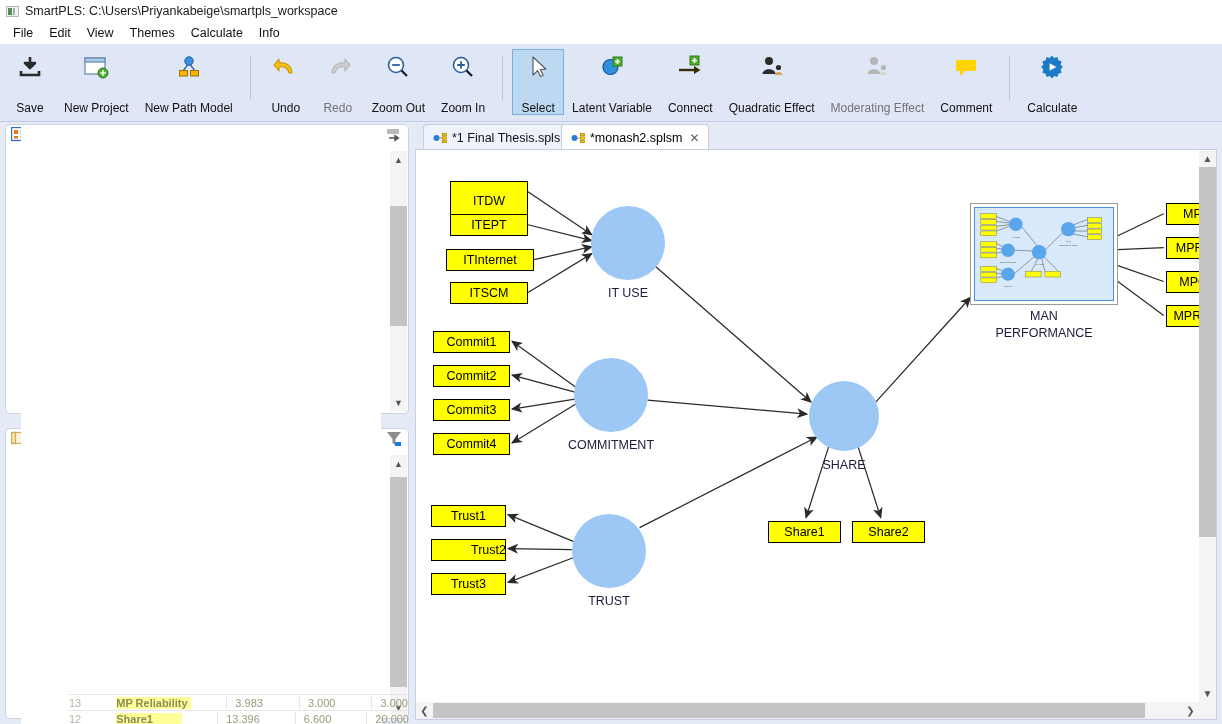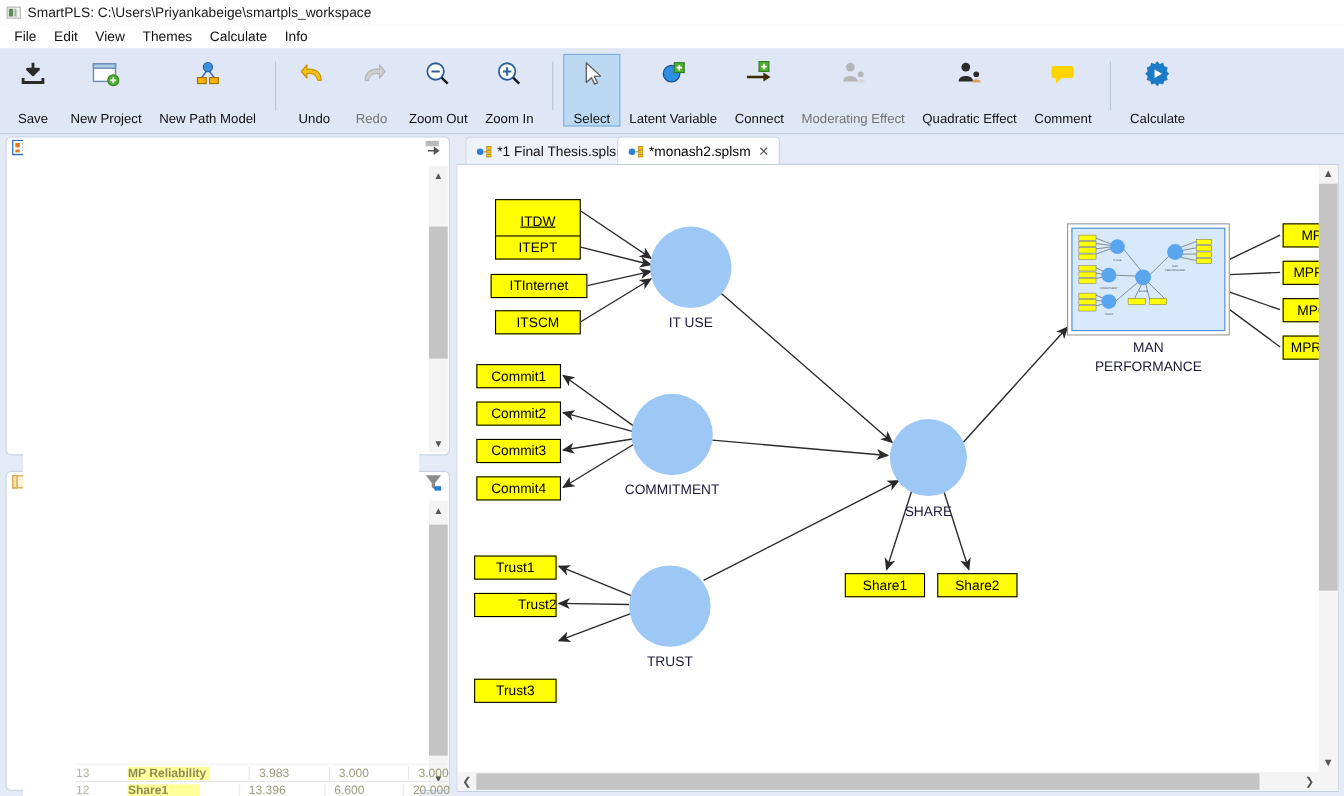--- a/index.html
+++ b/index.html
@@ -270,42 +270,42 @@
         <svg width="26" height="26" viewBox="0 0 26 26">
           <path d="M2 16 h16" stroke="#3a2c00" stroke-width="2.4"></path>
           <path d="M17 12 L23.5 16 L17 20 Z" fill="#3a2c00"></path>
           <rect x="13" y="2" width="9" height="9" fill="#4caf2f" stroke="#2f7a1c" stroke-width="1"></rect>
           <path d="M17.5 4 v5 M15 6.5 h5" stroke="#fff" stroke-width="1.6"></path>
         </svg>
       </div>
       <div class="lb">Connect</div>
     </div>
 
+    <div class="tb-btn">
+      <div class="ic">
+        <svg width="26" height="26" viewBox="0 0 26 26">
+          <circle cx="10" cy="7" r="4" fill="#2b2b2b"></circle>
+          <path d="M3.5 20 C3.5 13.5 16.5 13.5 16.5 20 Z" fill="#2b2b2b"></path>
+          <circle cx="19.5" cy="13.5" r="2.6" fill="#2b2b2b"></circle>
+          <path d="M15.5 21 C15.5 17 23.5 17 23.5 21 Z" fill="#d8a15a"></path>
+        </svg>
+      </div>
+      <div class="lb">Quadratic Effect</div>
+    </div>
+
     <div class="tb-btn disabled">
       <div class="ic">
         <svg width="26" height="26" viewBox="0 0 26 26">
           <circle cx="10" cy="7" r="4" fill="#b6b6b6"></circle>
           <path d="M3.5 20 C3.5 13.5 16.5 13.5 16.5 20 Z" fill="#b6b6b6"></path>
           <circle cx="19.5" cy="13.5" r="2.6" fill="#b6b6b6"></circle>
           <path d="M15.5 21 C15.5 17 23.5 17 23.5 21 Z" fill="#d6d6d6"></path>
         </svg>
       </div>
       <div class="lb">Moderating Effect</div>
-    </div>
-
-    <div class="tb-btn">
-      <div class="ic">
-        <svg width="26" height="26" viewBox="0 0 26 26">
-          <circle cx="10" cy="7" r="4" fill="#2b2b2b"></circle>
-          <path d="M3.5 20 C3.5 13.5 16.5 13.5 16.5 20 Z" fill="#2b2b2b"></path>
-          <circle cx="19.5" cy="13.5" r="2.6" fill="#2b2b2b"></circle>
-          <path d="M15.5 21 C15.5 17 23.5 17 23.5 21 Z" fill="#d8a15a"></path>
-        </svg>
-      </div>
-      <div class="lb">Quadratic Effect</div>
     </div>
 
     <div class="tb-btn">
       <div class="ic">
         <svg width="26" height="26" viewBox="0 0 26 26">
           <rect x="3" y="6" width="20" height="11" rx="1.6" fill="#ffd400"></rect>
           <path d="M7 17 L7 22 L12 17 Z" fill="#ffd400"></path>
         </svg>
       </div>
       <div class="lb">Comment</div>
@@ -483,37 +483,37 @@
           </g>
 
           <g stroke="#2a2a2a" stroke-width="1.25" fill="none">
             <path d="M704 86  L750 64"></path>
             <path d="M704 100 L750 98"></path>
             <path d="M704 116 L750 132"></path>
             <path d="M704 132 L750 166"></path>
           </g>
         </svg>
 
-        <div class="ind" style="left:34px;top:31px;width:78px;height:40px;text-decoration:underline;">ITDW</div>
+        <div class="ind" style="left:34px;top:31px;width:78px;height:40px;">ITDW</div>
         <div class="ind" style="left:34px;top:64px;width:78px;height:22px;">ITEPT</div>
         <div class="ind" style="left:30px;top:99px;width:88px;height:22px;">ITInternet</div>
         <div class="ind" style="left:34px;top:132px;width:78px;height:22px;">ITSCM</div>
         <div class="lv" style="left:175px;top:56px;width:74px;height:74px;"></div>
         <div class="lvlabel" style="left:175px;top:136px;width:74px;">IT USE</div>
 
         <div class="ind" style="left:17px;top:181px;width:77px;height:22px;">Commit1</div>
         <div class="ind" style="left:17px;top:215px;width:77px;height:22px;">Commit2</div>
         <div class="ind" style="left:17px;top:249px;width:77px;height:22px;">Commit3</div>
         <div class="ind" style="left:17px;top:283px;width:77px;height:22px;">Commit4</div>
         <div class="lv" style="left:158px;top:208px;width:74px;height:74px;"></div>
         <div class="lvlabel" style="left:135px;top:288px;width:120px;">COMMITMENT</div>
 
         <div class="ind" style="left:15px;top:355px;width:75px;height:22px;">Trust1</div>
         <div class="ind" style="left:15px;top:389px;width:75px;height:22px;padding-left:40px;">Trust2</div>
-        <div class="ind" style="left:15px;top:423px;width:75px;height:22px;margin-top:44px;">Trust3</div>
+        <div class="ind" style="left:15px;top:423px;width:75px;height:22px;">Trust3</div>
         <div class="lv" style="left:156px;top:364px;width:74px;height:74px;"></div>
         <div class="lvlabel" style="left:156px;top:444px;width:74px;">TRUST</div>
 
         <div class="lv" style="left:393px;top:231px;width:70px;height:70px;"></div>
         <div class="lvlabel" style="left:393px;top:308px;width:70px;">SHARE</div>
         <div class="ind" style="left:352px;top:371px;width:73px;height:22px;">Share1</div>
         <div class="ind" style="left:436px;top:371px;width:73px;height:22px;">Share2</div>
 
         <div class="thumbbox" style="left:554px;top:53px;width:148px;height:102px;">
           <div class="thumbinner">

